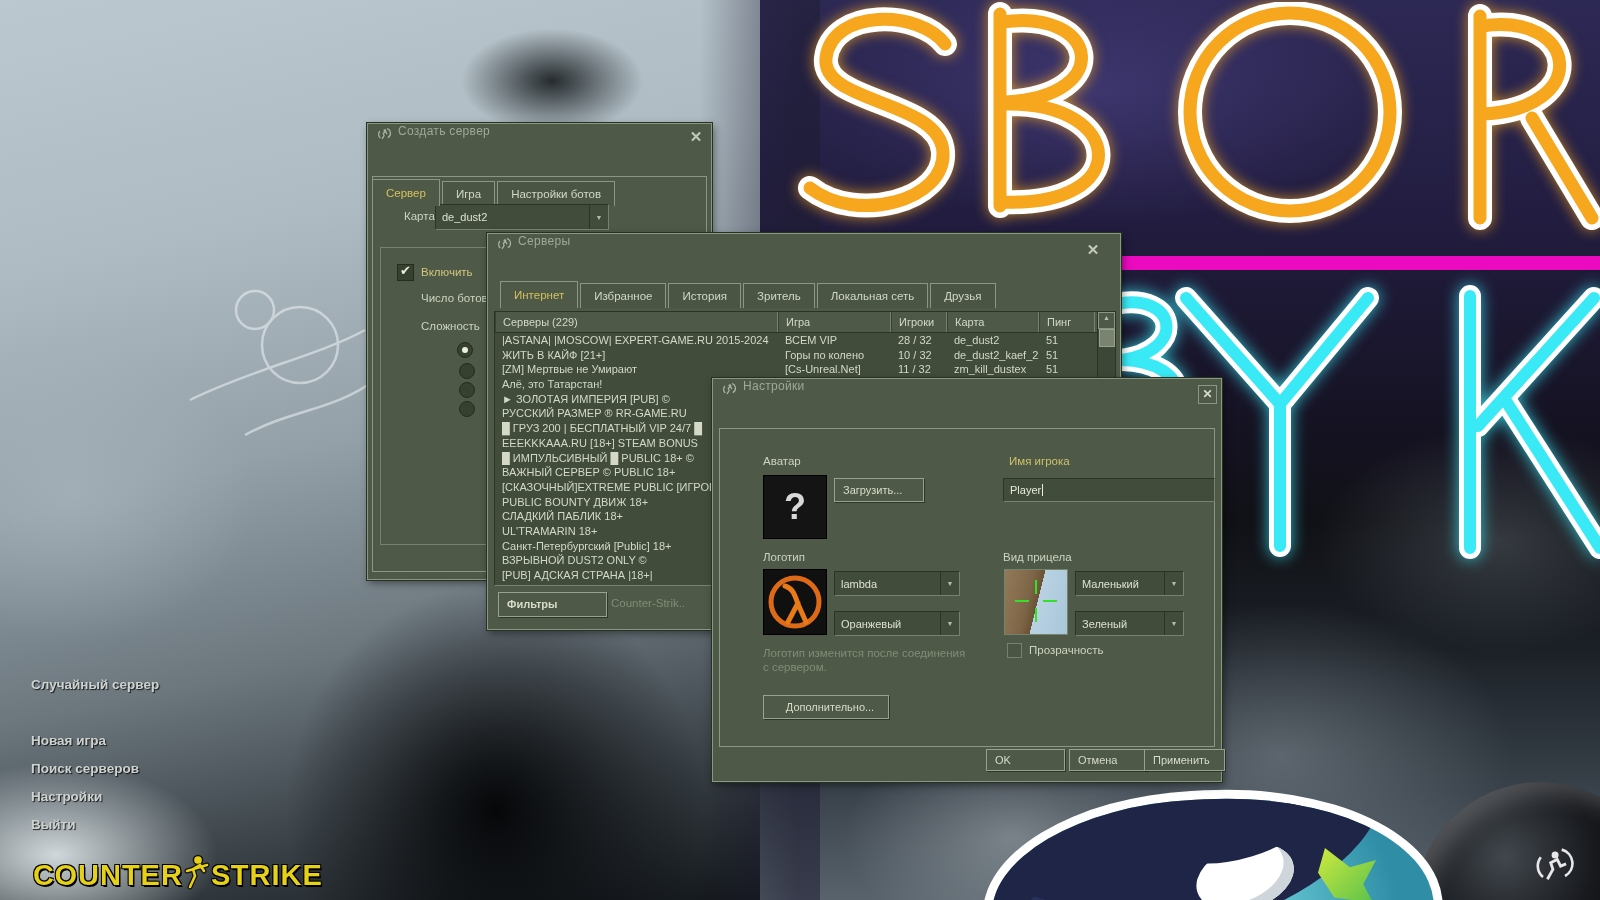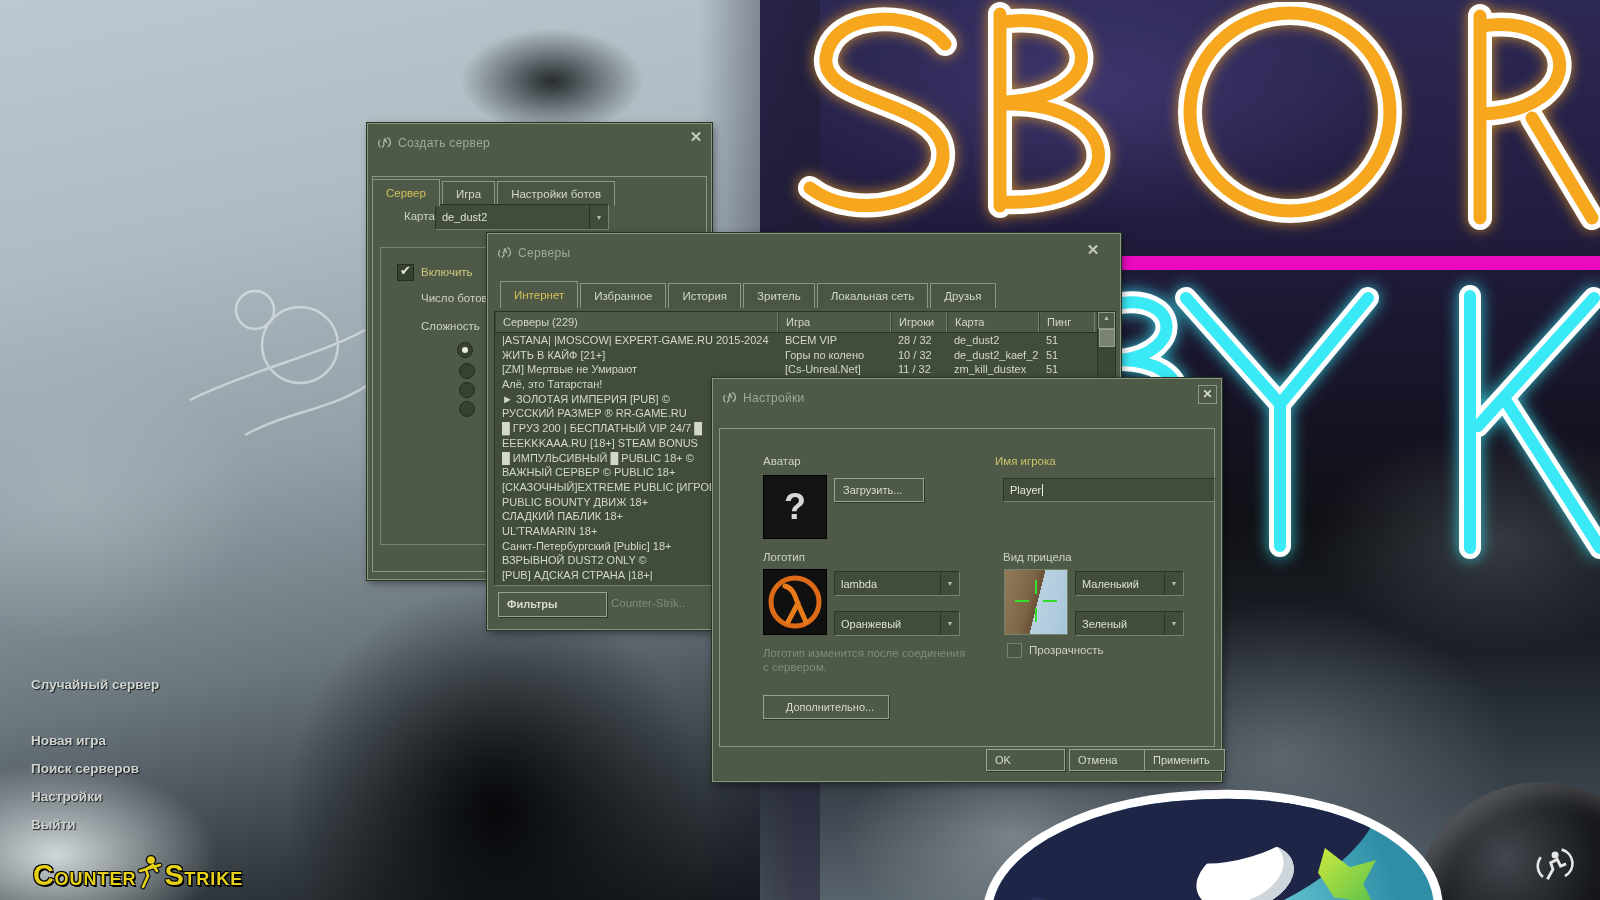--- a/index.html
+++ b/index.html
@@ -49,27 +49,27 @@
     clip-path:polygon(12% 0,55% 35%,100% 22%,78% 66%,95% 100%,28% 90%,0 45%);
     filter:drop-shadow(0 0 2px #fff) drop-shadow(0 0 1px #fff);}
 
   
   .menu-item{position:absolute;left:31px;color:#ced3cf;font-size:13.5px;font-weight:bold;
     text-shadow:1px 1px 1px rgba(0,0,0,.8);cursor:pointer;white-space:nowrap;z-index:5;}
   .cs-logo{position:absolute;left:33px;top:849px;z-index:5;color:#e6d118;font-weight:bold;
     letter-spacing:.5px;text-shadow:1.5px 1.5px 0 #000,-1px -1px 0 #000,1px -1px 0 #000,-1px 1px 0 #000;
     display:flex;align-items:baseline;}
   .cs-logo .big{font-size:29px;line-height:29px;}
-  .cs-logo .small{font-size:18px;line-height:21px;letter-spacing:1px;}
+  .cs-logo .small{font-size:29px;line-height:21px;letter-spacing:1px;}
   .cs-logo svg{margin:0 1px;transform:translateY(5px);}
 
   
   .win{position:absolute;background:#4e5947;border:1px solid #8a9782;outline:1px solid #273122;
     box-shadow:2px 3px 8px rgba(0,0,0,.45);color:#d2d8c6;font-size:11px;}
-  .titlebar{position:absolute;left:0;top:0;right:0;height:26px;display:flex;align-items:flex-end;}
+  .titlebar{position:absolute;left:0;top:0;right:0;height:26px;display:flex;align-items:flex-start;}
   .titlebar .t-icon{margin:2px 6px 0 9px;}
   .titlebar .t-text{color:#9fa996;font-size:12px;letter-spacing:.3px;}
   .x-plain{position:absolute;top:4px;width:18px;height:18px;color:#c2cab6;font-size:15px;
     font-weight:bold;text-align:center;line-height:18px;cursor:pointer;}
   .x-boxed{position:absolute;top:6px;width:17px;height:17px;border:1px solid #8a9782;
     background:#4e5947;color:#d8decb;font-size:12px;font-weight:bold;text-align:center;
     line-height:16px;cursor:pointer;}
   .tabstrip{position:absolute;display:flex;align-items:flex-end;}
   .tab{border:1px solid #8a9782;border-bottom:none;background:#4a5543;padding:0 13px;
     height:24px;line-height:24px;font-size:11.5px;color:#d2d8c6;margin-right:2px;
@@ -427,21 +427,21 @@
       <div class="x-boxed" style="right:4px;">✕</div>
     </div>
     <div class="pagebox" style="left:6px;top:49px;width:494px;height:317px;"></div>
 
     <span class="lbl" style="left:50px;top:76px;">Аватар</span>
     <div class="avatar-box" style="left:50px;top:96px;width:62px;height:62px;">
       <span>?</span>
     </div>
     <div class="btn" style="left:121px;top:99px;width:80px;height:22px;line-height:22px;">Загрузить...</div>
 
-    <span class="lbl lbl-y" style="left:282px;top:76px;">Имя игрока</span>
+    <span class="lbl lbl-y" style="left:296px;top:76px;">Имя игрока</span>
     <div class="sunken" style="position:absolute;left:290px;top:99px;width:204px;height:22px;line-height:22px;padding-left:6px;color:#e6eadb;">
       <span>Player</span><span class="caret"></span>
     </div>
 
     <span class="lbl" style="left:50px;top:172px;">Логотип</span>
     <div class="img-box" style="left:50px;top:190px;width:62px;height:64px;">
       <svg width="62" height="64" viewBox="0 0 62 64">
         <circle cx="31" cy="32" r="24" fill="none" stroke="#dd6a16" stroke-width="5"></circle>
         <path d="M 21 16 C 29 18 31 26 34 34 L 42 52 M 34 33 L 24 52" fill="none" stroke="#e87a1a" stroke-width="5" stroke-linecap="round"></path>
       </svg>

